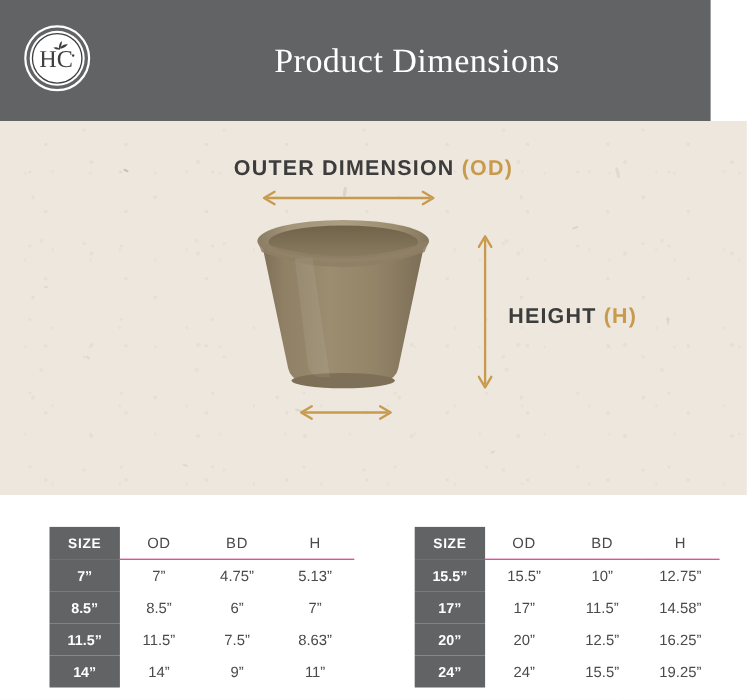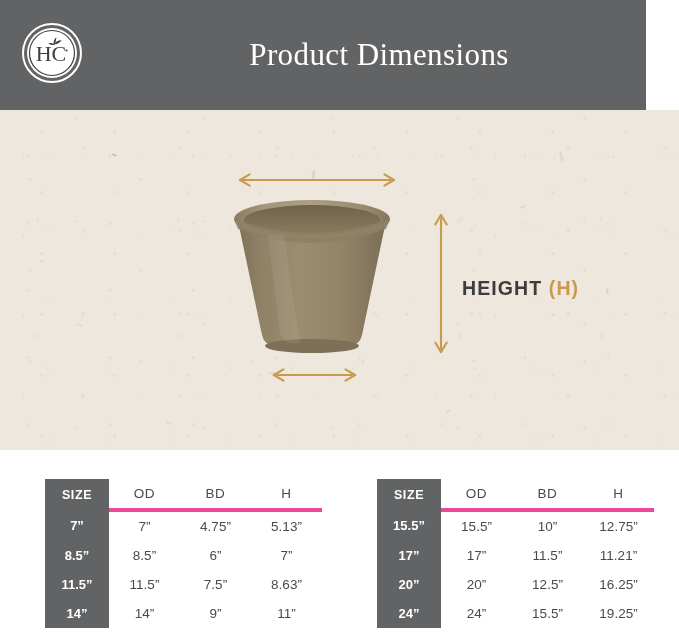--- a/index.html
+++ b/index.html
@@ -186,21 +186,21 @@
     vertical-align: middle;
     font-weight: 400;
   }
   .dim-table .col-size { width: 64px; }
   .dim-table .col-val  { width: 71px; }
 
   .dim-table thead th {
     font-size: 13.5px;
     color: #4a4a4a;
     letter-spacing: .6px;
-    border-bottom: 4px solid #ec4899;
+    border-bottom: 1px solid #ec4899;
   }
   .dim-table thead th.size-head {
     background: #616365;
     color: #ffffff;
     font-weight: 700;
     font-size: 12.5px;
     letter-spacing: .6px;
     border-bottom: none;
   }
   .dim-table tbody td.size-cell {
@@ -249,20 +249,24 @@
   <div class="speck" style="left:312px; top:60px;  width:3px;  height:9px; transform:rotate(8deg); opacity:.5;"></div>
   <div class="speck" style="left:520px; top:96px;  width:6px;  height:2px; transform:rotate(-18deg); opacity:.45;"></div>
   <div class="speck" style="left:78px;  top:214px; width:4px;  height:2px; transform:rotate(40deg); opacity:.4;"></div>
   <div class="speck" style="left:606px; top:178px; width:2px;  height:7px; transform:rotate(-5deg); opacity:.4;"></div>
   <div class="speck" style="left:268px; top:262px; width:7px;  height:2px; transform:rotate(12deg); opacity:.45;"></div>
   <div class="speck" style="left:446px; top:300px; width:4px;  height:2px; transform:rotate(-30deg); opacity:.4;"></div>
   <div class="speck" style="left:166px; top:312px; width:5px;  height:2px; transform:rotate(16deg); opacity:.35;"></div>
   <div class="speck" style="left:560px; top:42px;  width:3px;  height:10px; transform:rotate(-14deg); opacity:.35;"></div>
   <div class="speck" style="left:40px;  top:150px; width:4px;  height:2px; transform:rotate(-8deg); opacity:.35;"></div>
 
+  <div class="dim-label" id="label-od">
+    <span>OUTER DIMENSION</span>
+    <span class="tag">(OD)</span>
+  </div>
 
   <svg class="arrow-h" style="left:224px; top:63px;" width="186" height="16" viewBox="0 0 186 16">
     <line x1="8" y1="8" x2="178" y2="8" stroke="#C89A4E" stroke-width="2.4"></line>
     <polyline points="16,1.5 5,8 16,14.5" fill="none" stroke="#C89A4E" stroke-width="2.4" stroke-linecap="round" stroke-linejoin="round"></polyline>
     <polyline points="170,1.5 181,8 170,14.5" fill="none" stroke="#C89A4E" stroke-width="2.4" stroke-linecap="round" stroke-linejoin="round"></polyline>
   </svg>
 
   <div class="pot-wrap">
     <svg width="180" height="170" viewBox="0 0 180 170">
       <defs>
@@ -371,21 +375,21 @@
       <tr>
         <td class="size-cell">15.5”</td>
         <td>15.5”</td>
         <td>10”</td>
         <td>12.75”</td>
       </tr>
       <tr>
         <td class="size-cell">17”</td>
         <td>17”</td>
         <td>11.5”</td>
-        <td>11.21”</td>
+        <td>14.58”</td>
       </tr>
       <tr>
         <td class="size-cell">20”</td>
         <td>20”</td>
         <td>12.5”</td>
         <td>16.25”</td>
       </tr>
       <tr>
         <td class="size-cell">24”</td>
         <td>24”</td>

